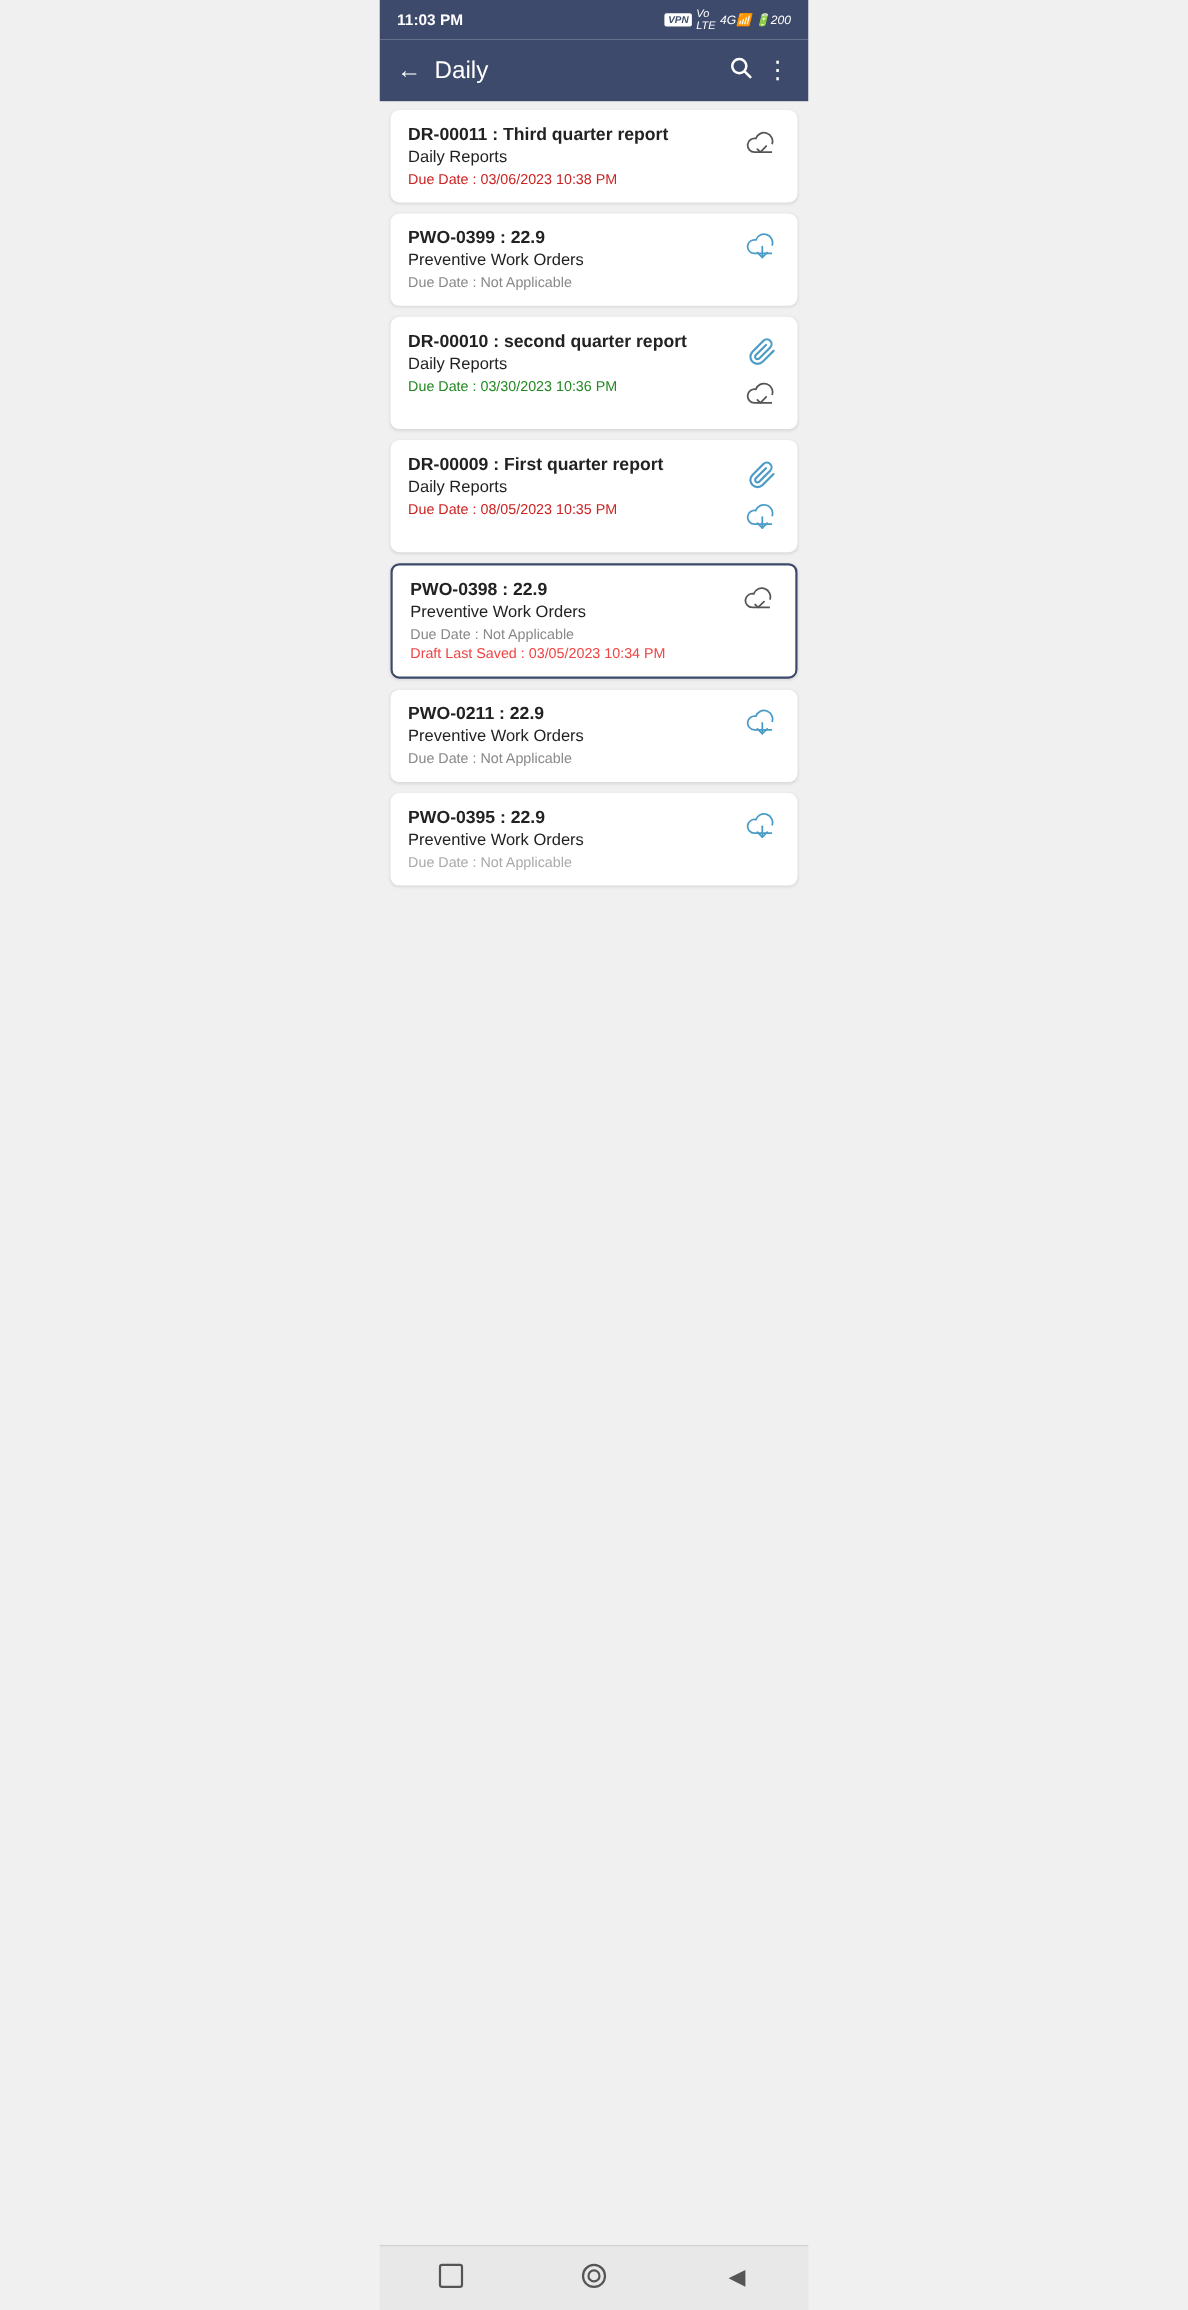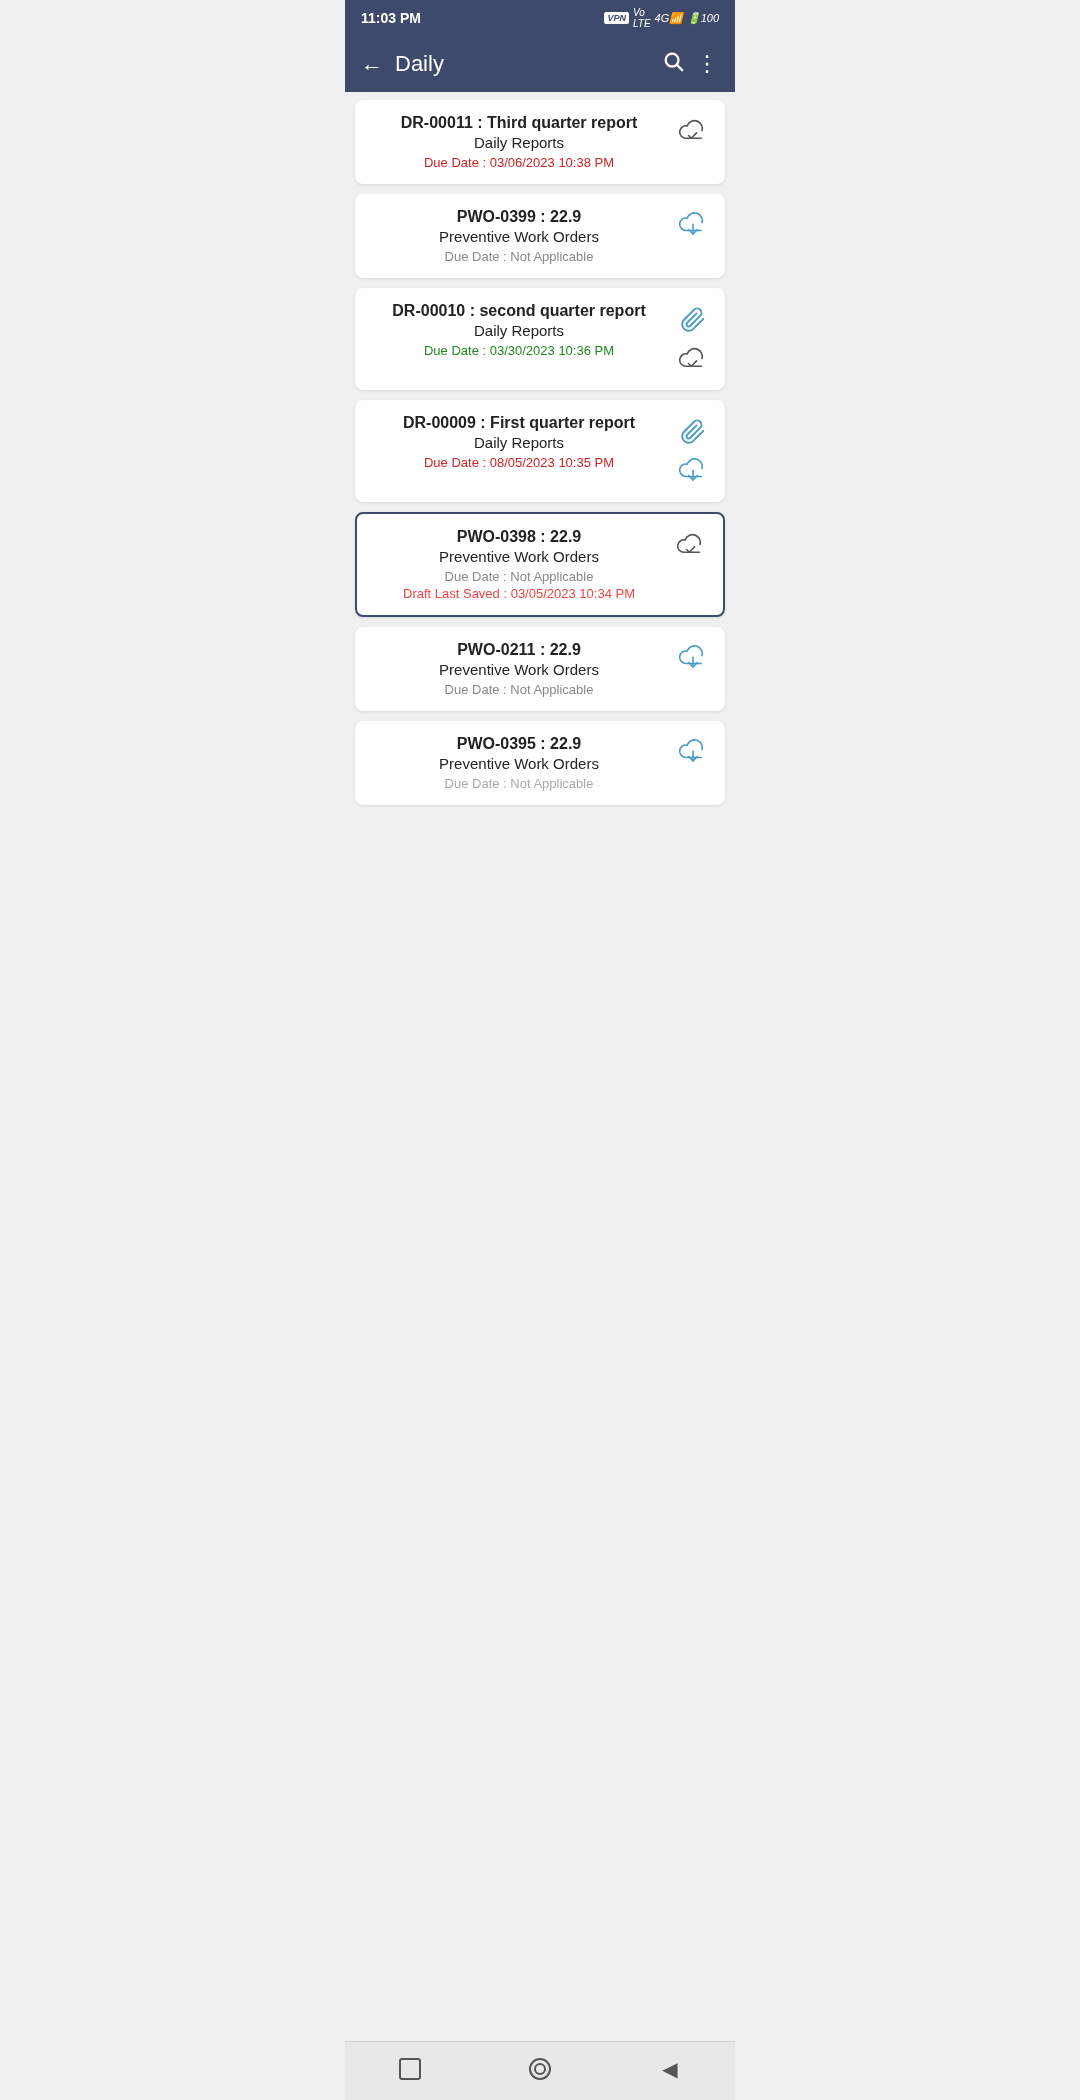--- a/index.html
+++ b/index.html
@@ -130,21 +130,20 @@
       box-shadow: 0 1px 3px rgba(0,0,0,0.1);
       position: relative;
     }
 
     .task-card.highlighted {
       border: 2px solid #3d4a6b;
     }
 
     .task-info {
       flex: 1;
-      text-align: center;
     }
 
     .task-id-title {
       font-size: 16px;
       font-weight: 600;
       color: #222;
       margin-bottom: 2px;
     }
 
     .task-category {
@@ -251,21 +250,21 @@
   </style>
 </head>
 <body>
 
 <div class="status-bar">
   <span class="status-bar-time">11:03 PM</span>
   <div class="status-bar-icons">
     <span class="status-icon">VPN</span>
     <span style="font-size:10px;">Vo<br style="line-height:0">LTE</span>
     <span>4G📶</span>
-    <span>🔋<span>100</span></span>
+    <span>🔋<span>200</span></span>
   </div>
 </div>
 
 <div class="app-bar">
   <span class="app-bar-back">←</span>
   <span class="app-bar-title">Daily</span>
   <span class="app-bar-search">
     <svg width="22" height="22" viewBox="0 0 24 24" fill="none" stroke="white" stroke-width="2.5" stroke-linecap="round" stroke-linejoin="round">
       <circle cx="11" cy="11" r="7"></circle>
       <line x1="16.5" y1="16.5" x2="22" y2="22"></line>

